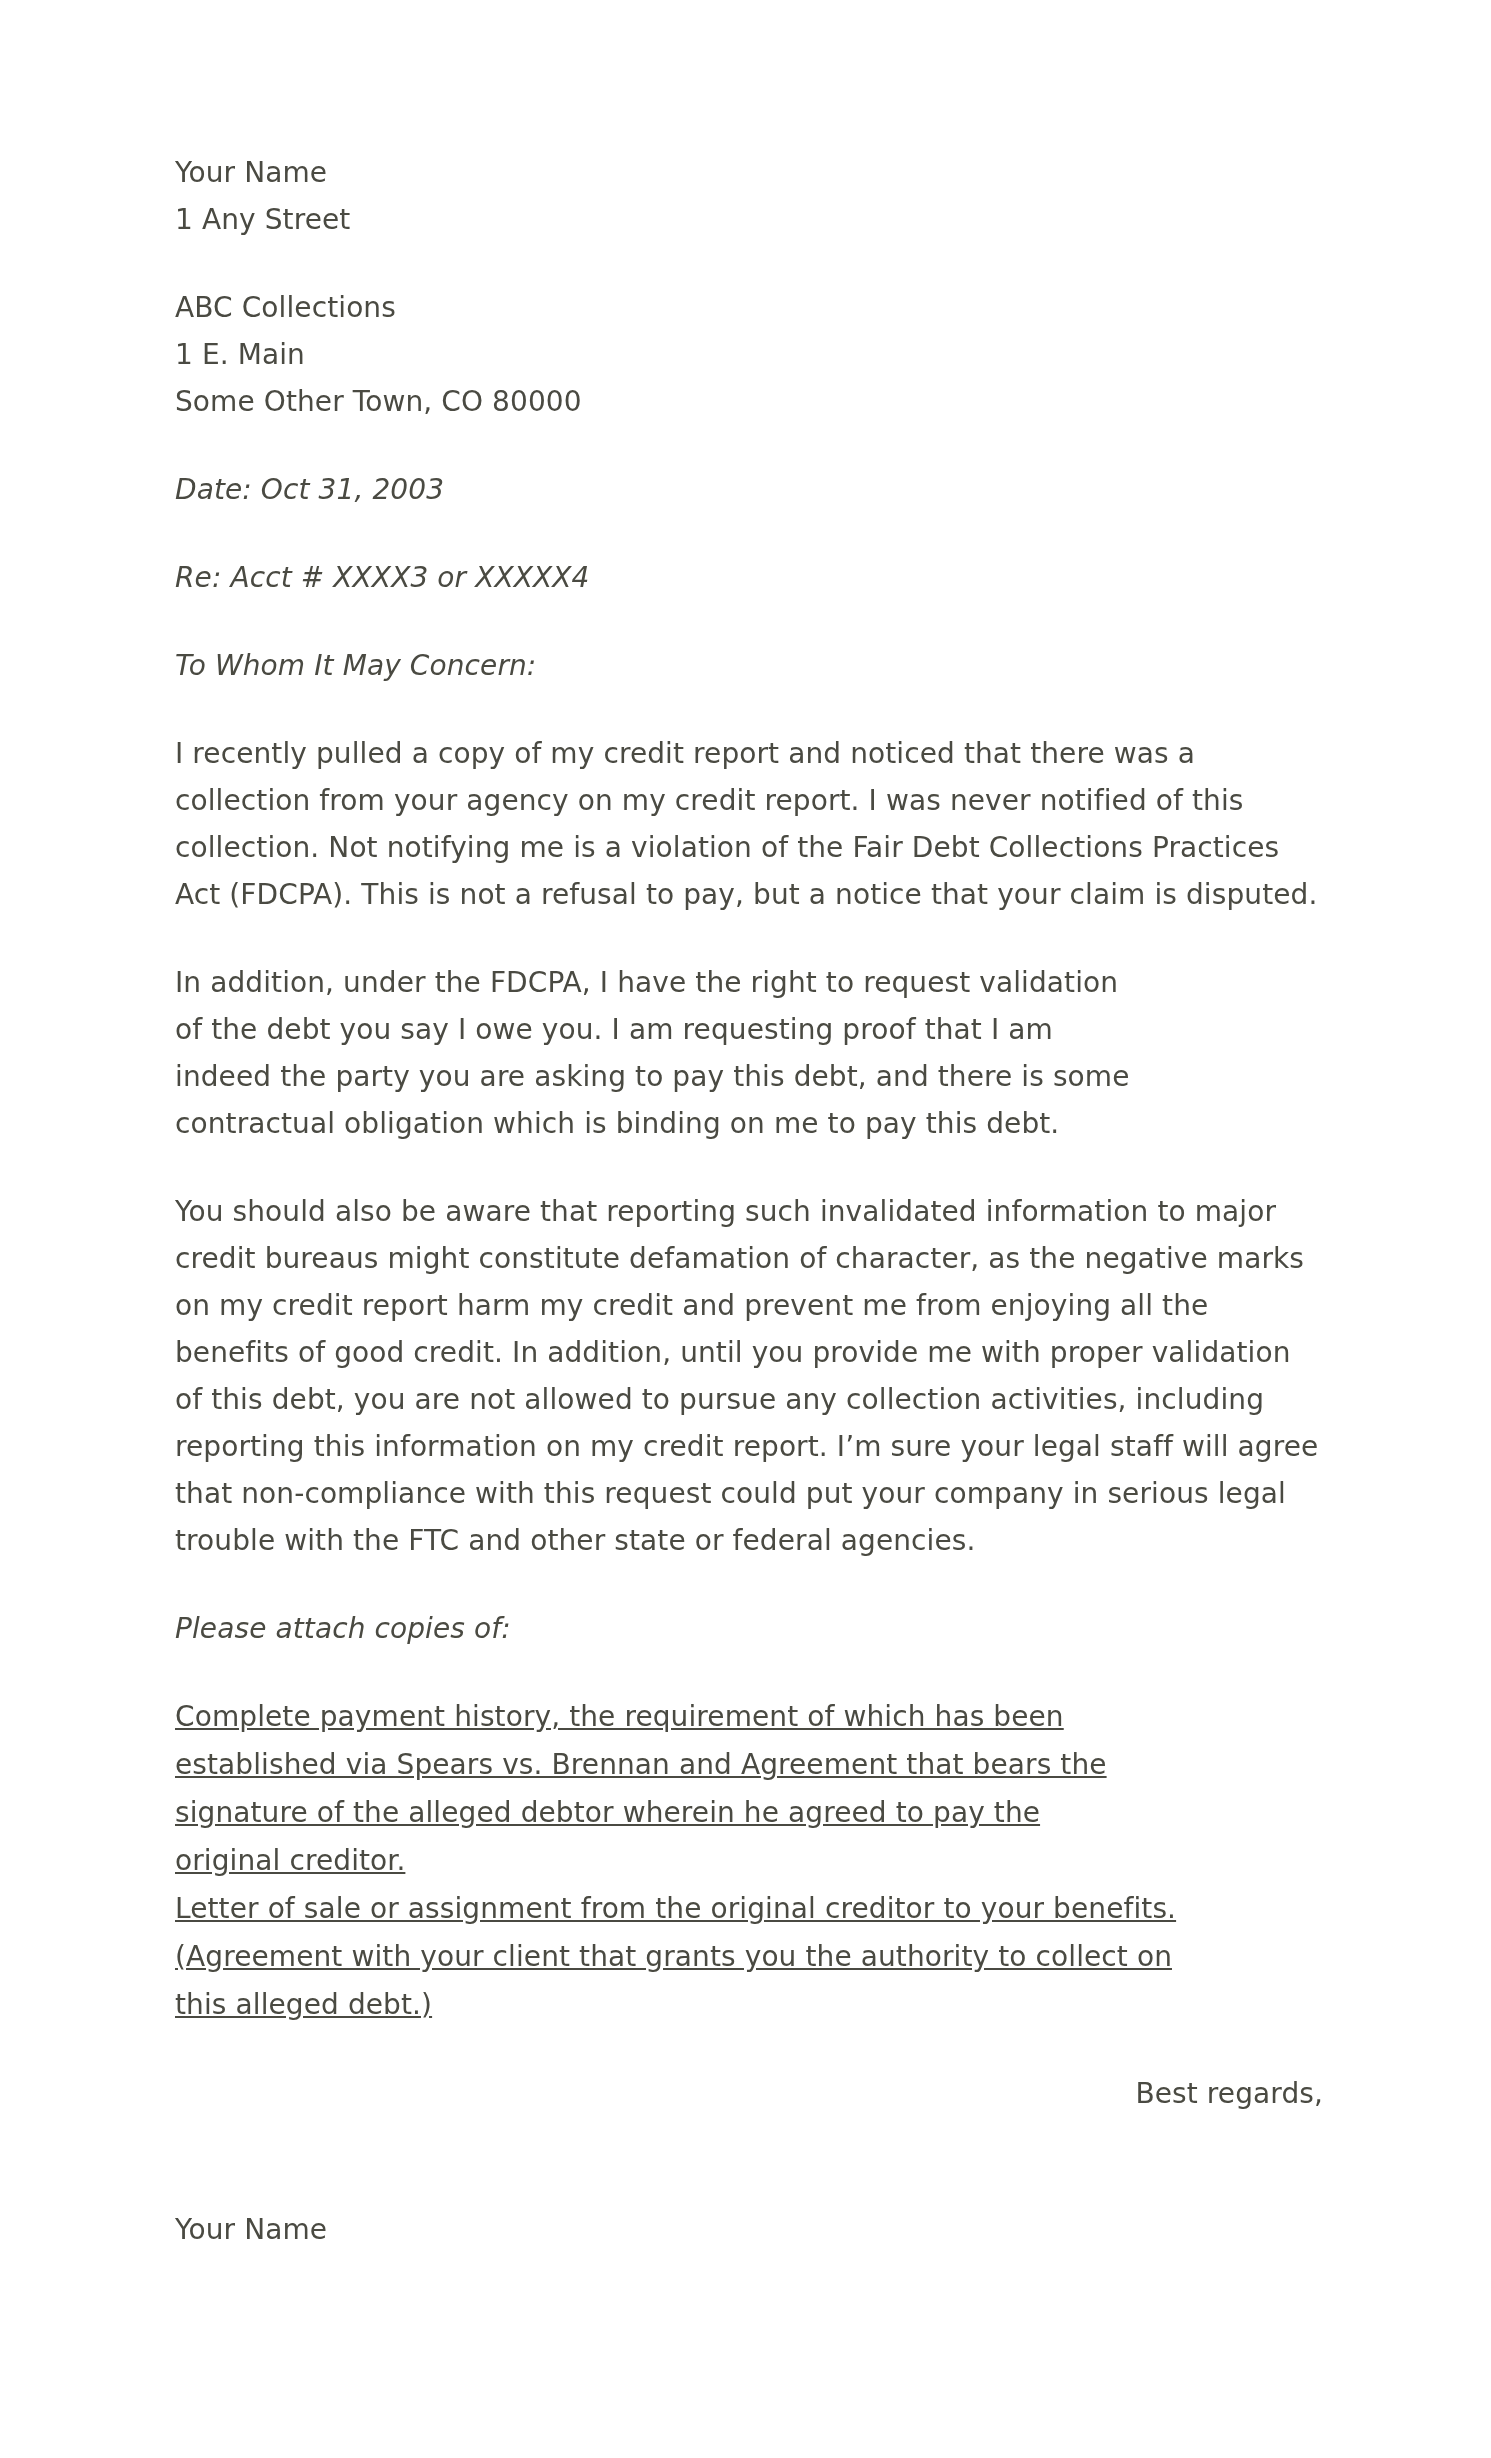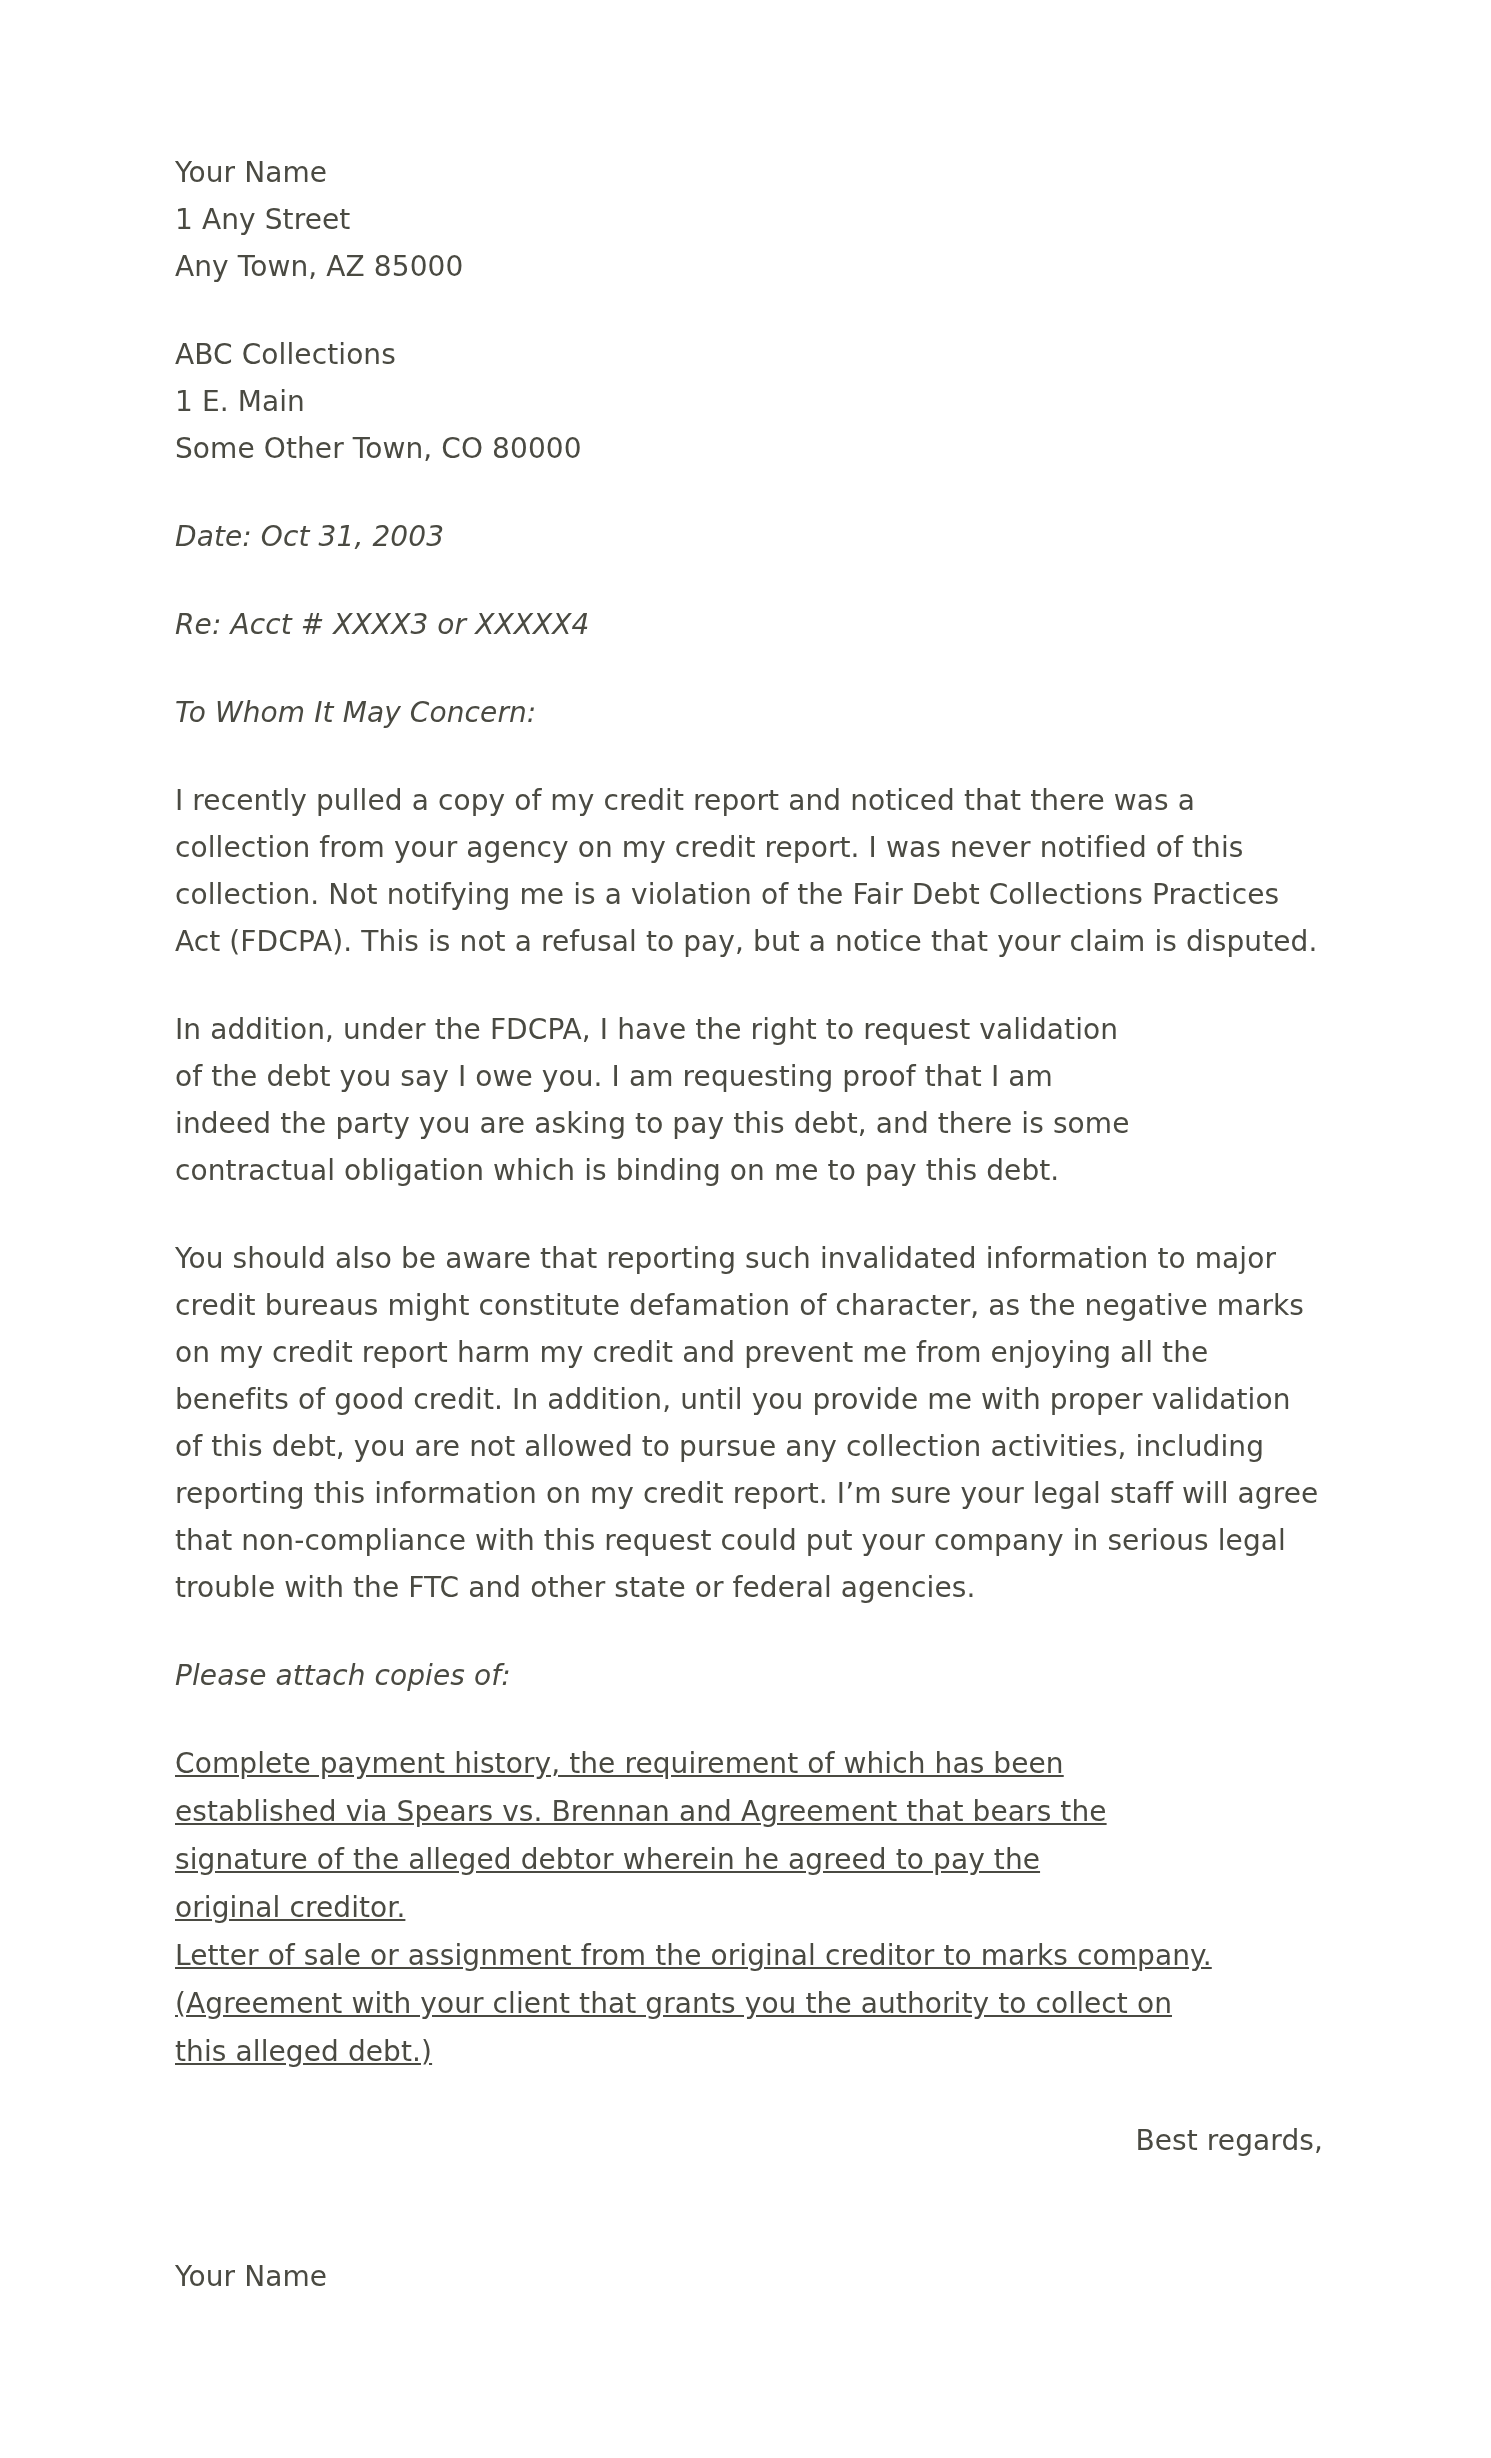--- a/index.html
+++ b/index.html
@@ -100,21 +100,20 @@
 </style>
 </head>
 <body>
 
 <div class="page">
   <div class="letter">
 
     <div class="block">
       <span class="line">Your Name</span>
       <span class="line">1 Any Street</span>
-      <span class="line">Any Town, AZ 85000</span>
     </div>
 
     <div class="block">
       <span class="line">ABC Collections</span>
       <span class="line">1 E. Main</span>
       <span class="line">Some Other Town, CO 80000</span>
     </div>
 
     <span class="meta-line">Date: Oct 31, 2003</span>
 
@@ -133,21 +132,21 @@
 
     <p class="para">You should also be aware that reporting such invalidated information to major credit bureaus might constitute defamation of character, as the negative marks on my credit report harm my credit and prevent me from enjoying all the benefits of good credit. In addition, until you provide me with proper validation of this debt, you are not allowed to pursue any collection activities, including reporting this information on my credit report. I’m sure your legal staff will agree that non-compliance with this request could put your company in serious legal trouble with the FTC and other state or federal agencies.</p>
 
     <span class="meta-line">Please attach copies of:</span>
 
     <div class="attach">
       <span class="line">Complete payment history, the requirement of which has been</span>
       <span class="line">established via Spears vs. Brennan and Agreement that bears the</span>
       <span class="line">signature of the alleged debtor wherein he agreed to pay the</span>
       <span class="line">original creditor.</span>
-      <span class="line">Letter of sale or assignment from the original creditor to marks company.</span>
+      <span class="line">Letter of sale or assignment from the original creditor to your benefits.</span>
       <span class="line">(Agreement with your client that grants you the authority to collect on</span>
       <span class="line">this alleged debt.)</span>
     </div>
 
     <span class="closing">Best regards,</span>
 
     <div class="signature-gap"></div>
 
     <span class="signature">Your Name</span>
 

